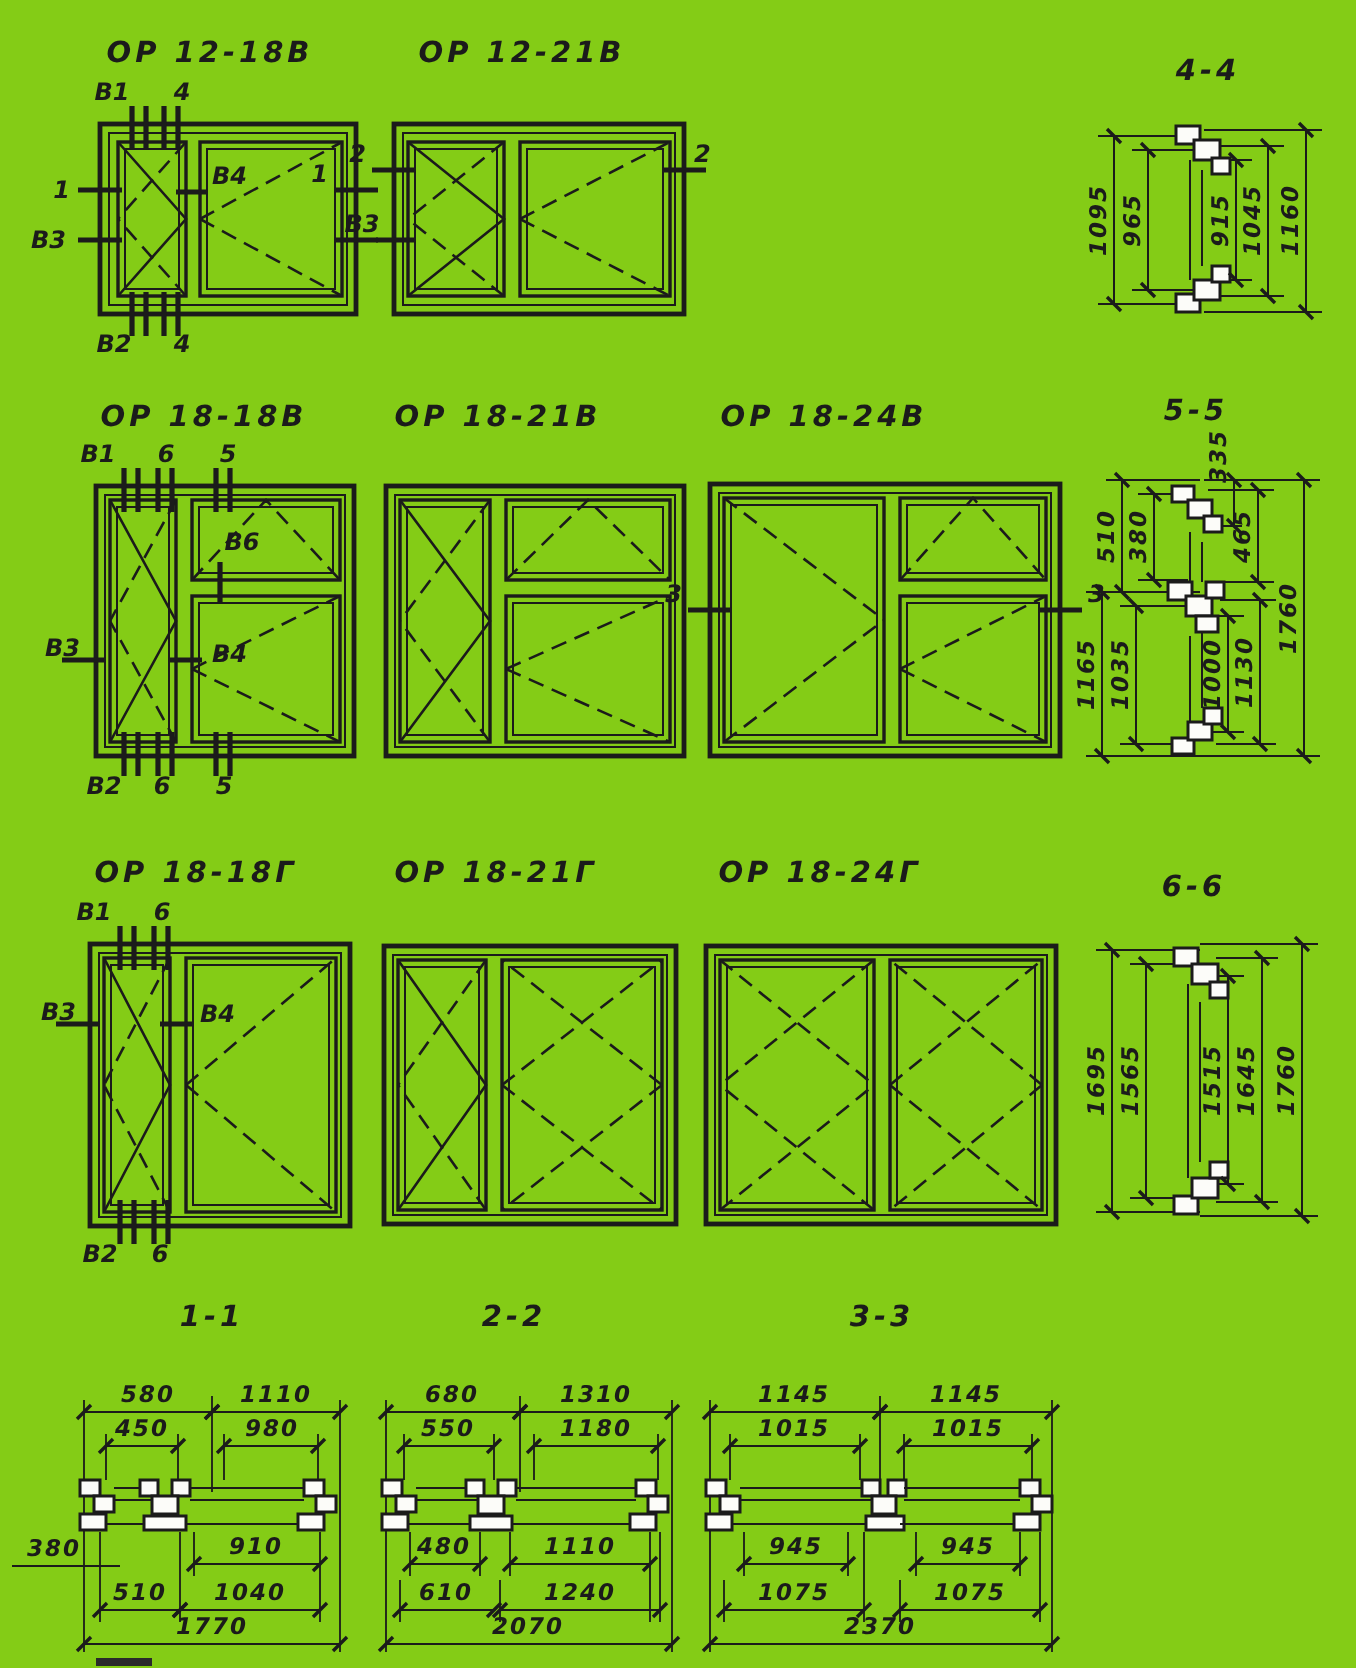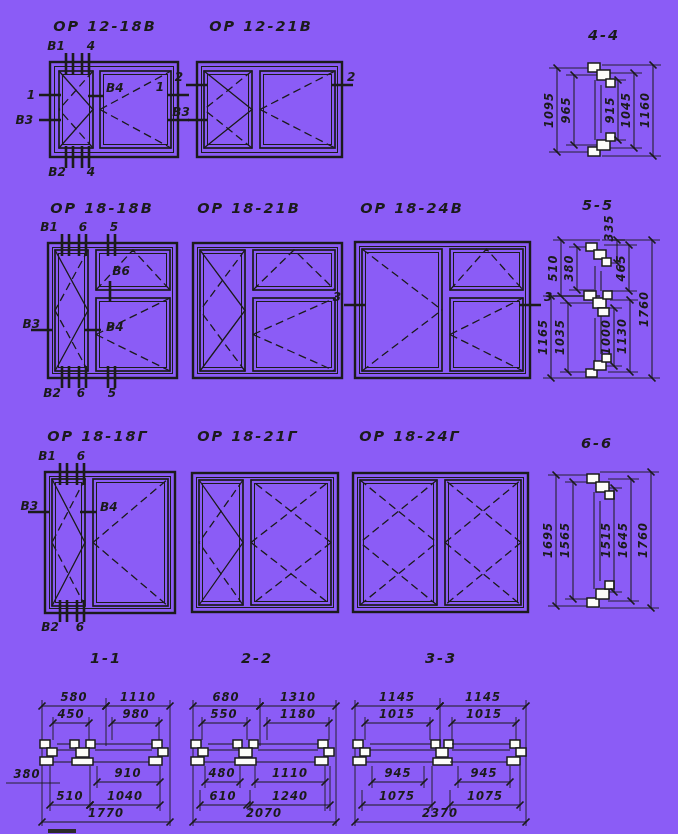--- a/index.html
+++ b/index.html
@@ -1,16 +1,16 @@
 <!DOCTYPE html>
 <html><head>
 <meta charset="utf-8">
 <style>
   html,body{margin:0;padding:0;background:#e8e8e6;}
-  .canvas{position:relative;width:678px;height:834px;background:#8b5cf6;margin:0 auto;overflow:hidden;}
+  .canvas{position:relative;width:678px;height:834px;background:#84cc16;margin:0 auto;overflow:hidden;}
   svg{display:block;}
   text{font-family:"DejaVu Sans",sans-serif;font-style:italic;fill:#1b1b1b;}
   .t{font-size:14.5px;font-weight:bold;letter-spacing:2px;text-anchor:middle;}
   .dim{font-size:11.5px;font-weight:bold;letter-spacing:1px;text-anchor:middle;}
   .mk{font-size:12px;font-weight:bold;text-anchor:middle;}
   .mke{font-size:12px;font-weight:bold;text-anchor:end;}
   .mks{font-size:12px;font-weight:bold;text-anchor:start;}
   .f2{fill:none;stroke:#1b1b1b;stroke-width:2.4;}
   .f18{fill:none;stroke:#1b1b1b;stroke-width:1.7;}
   .f1{fill:none;stroke:#1b1b1b;stroke-width:1;}

